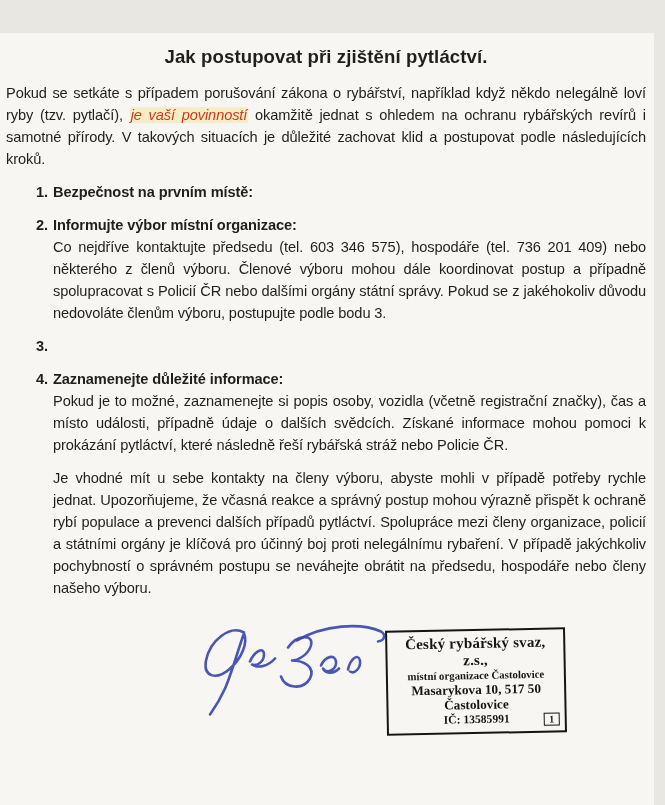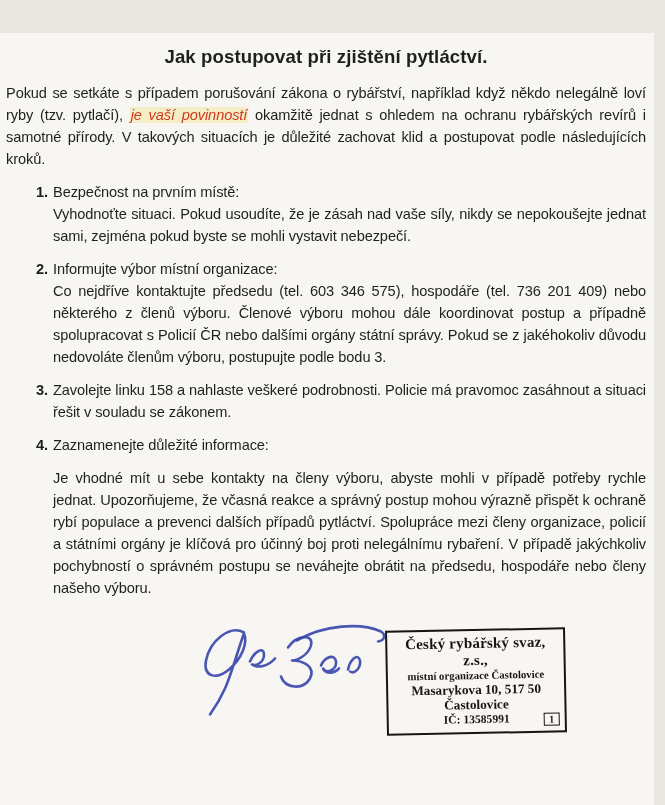--- a/index.html
+++ b/index.html
@@ -48,21 +48,21 @@
   .step{
     display:flex;
     margin-top:11px;
   }
   .step-num{
     flex:0 0 17px;
     margin-left:30px;
     font-weight:700;
   }
   .step-content{flex:1;}
-  .step-heading{font-weight:400;}
+  .step-heading{font-weight:700;}
   .step-body{text-align:justify;}
   .closing{
     margin:11px 0 0 47px;
     text-align:justify;
   }
   .bottom{
     position:relative;
     height:140px;
     margin-top:14px;
   }
@@ -118,40 +118,39 @@
 
   <h1 class="title">Jak postupovat při zjištění pytláctví.</h1>
 
   <p class="intro"><span>Pokud se setkáte s případem porušování zákona o rybářství, například když někdo nelegálně loví ryby (tzv. pytlačí), </span><span class="hl">je vaší povinností</span><span> okamžitě jednat s ohledem na ochranu rybářských revírů i samotné přírody. V takových situacích je důležité zachovat klid a postupovat podle následujících kroků.</span></p>
 
   <div>
     <div class="step">
       <div class="step-num">1.</div>
       <div class="step-content">
         <div class="step-heading">Bezpečnost na prvním místě:</div>
-        <div class="step-body">Vyhodnoťte situaci. Pokud usoudíte, že je zásah nad vaše síly, nikdy se nepokoušejte jednat sami, zejména pokud byste se mohli vystavit nebezpečí.</div>
       </div>
     </div>
     <div class="step">
       <div class="step-num">2.</div>
       <div class="step-content">
         <div class="step-heading">Informujte výbor místní organizace:</div>
         <div class="step-body">Co nejdříve kontaktujte předsedu (tel. 603 346 575), hospodáře (tel. 736 201 409) nebo některého z členů výboru. Členové výboru mohou dále koordinovat postup a případně spolupracovat s Policií ČR nebo dalšími orgány státní správy. Pokud se z jakéhokoliv důvodu nedovoláte členům výboru, postupujte podle bodu 3.</div>
       </div>
     </div>
     <div class="step">
       <div class="step-num">3.</div>
       <div class="step-content">
-        <div class="step-body">Zavolejte linku 158 a nahlaste veškeré podrobnosti. Policie má pravomoc zasáhnout a situaci řešit v souladu se zákonem.</div>
       </div>
     </div>
     <div class="step">
       <div class="step-num">4.</div>
       <div class="step-content">
         <div class="step-heading">Zaznamenejte důležité informace:</div>
+        <div class="step-body">Pokud je to možné, zaznamenejte si popis osoby, vozidla (včetně registrační značky), čas a místo události, případně údaje o dalších svědcích. Získané informace mohou pomoci k prokázání pytláctví, které následně řeší rybářská stráž nebo Policie ČR.</div>
       </div>
     </div>
   </div>
 
   <p class="closing">Je vhodné mít u sebe kontakty na členy výboru, abyste mohli v případě potřeby rychle jednat. Upozorňujeme, že včasná reakce a správný postup mohou výrazně přispět k ochraně rybí populace a prevenci dalších případů pytláctví. Spolupráce mezi členy organizace, policií a státními orgány je klíčová pro účinný boj proti nelegálnímu rybaření. V případě jakýchkoliv pochybností o správném postupu se neváhejte obrátit na předsedu, hospodáře nebo členy našeho výboru.</p>
 
   <div class="bottom">
 
     <svg class="signature-svg" viewBox="0 0 215 105" aria-hidden="true">
       <path d="M 60,16 C 46,8 26,24 22,44 C 19,60 32,64 45,53 C 58,42 64,26 60,17 C 55,30 48,56 41,72 C 37,81 31,91 26,98"></path>

